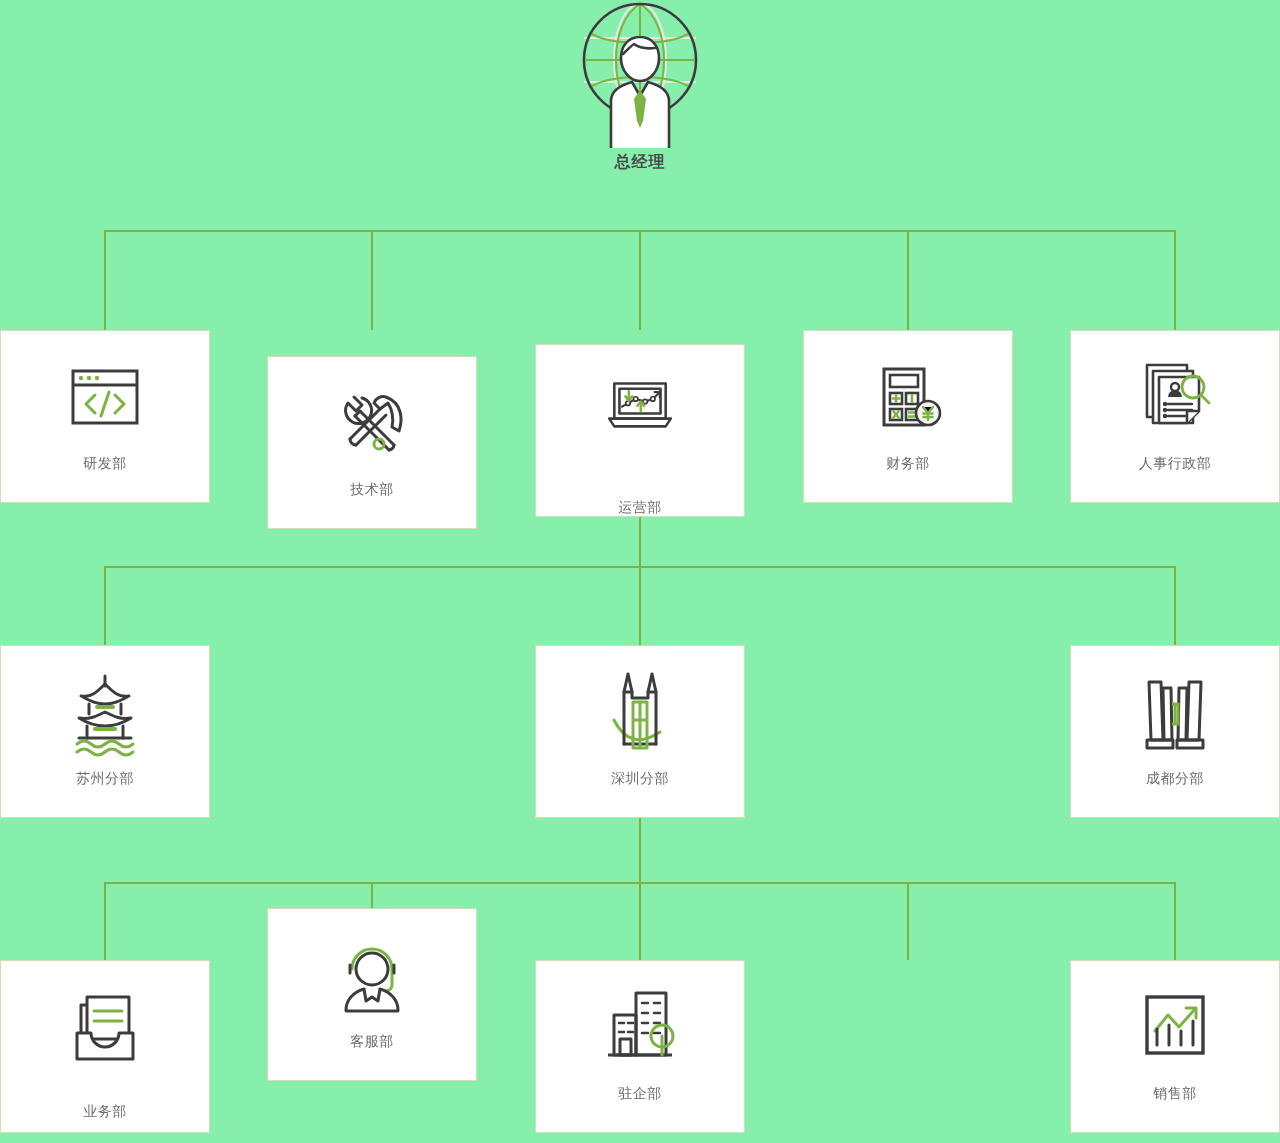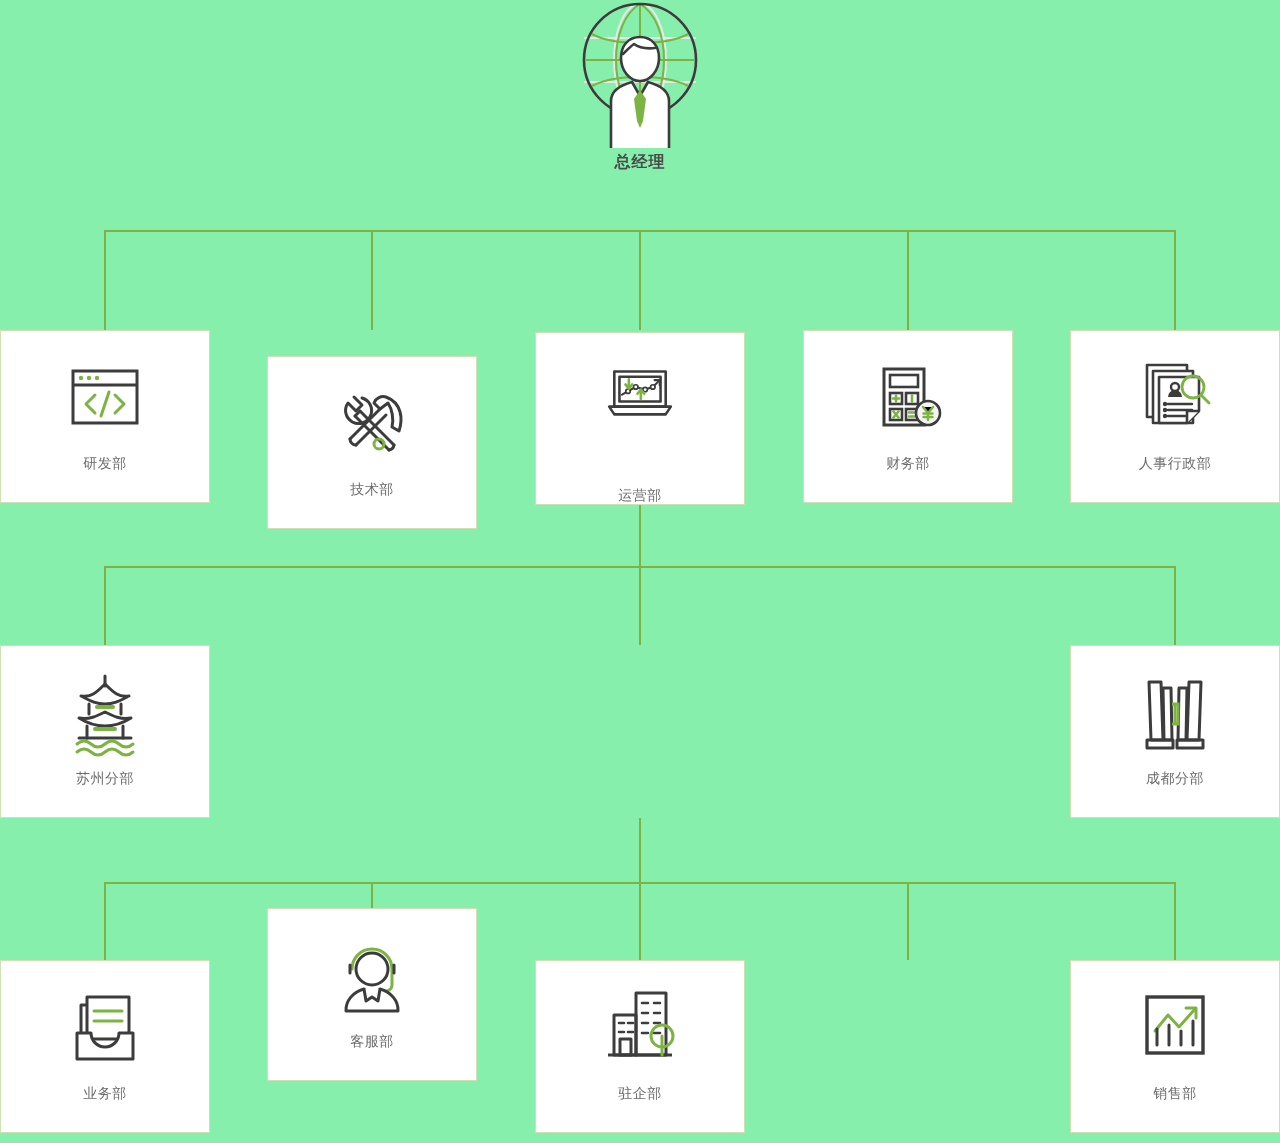--- a/index.html
+++ b/index.html
@@ -169,21 +169,21 @@
         <path d="M62 22 a 10 10 0 0 0 -12 6 l 6 6 l 8 -6 c 4 6 6 16 4 24 l 7 4 c 4 -12 3 -28 -13 -34 z"></path>
         <path d="M56 34 L26 64"></path>
         <path d="M62 40 L32 70"></path>
         <path d="M26 64 a 6 6 0 0 0 6 6"></path>
       </g>
       <circle cx="55" cy="69" r="5" fill="none" class="gr" stroke-width="3"></circle>
     </svg>
     <div class="node-label">技术部</div>
   </div>
 
-  <div class="node" style="left:535px; top:332px;gap:44px;">
+  <div class="node" style="left:535px; top:344px;gap:44px;">
     <svg class="node-icon" viewBox="0 0 96 96">
       <g fill="none" class="dk" stroke-width="3" stroke-linejoin="round">
         <rect x="18" y="24" width="60" height="41"></rect>
         <rect x="24" y="30" width="48" height="29"></rect>
         <path d="M12 65 H84 L78 74 H18 Z"></path>
       </g>
       <g fill="none" class="dk" stroke-width="2.4" stroke-linecap="round" stroke-linejoin="round">
         <path d="M27 51 L34 47 L43 42 L54 45 L63 42 L71 34"></path>
         <path d="M65 34 H71 V40"></path>
       </g>
@@ -267,40 +267,57 @@
         <path d="M38 65 H58"></path>
       </g>
       <g fill="none" class="gr" stroke-width="3" stroke-linecap="round">
         <path d="M20 80 q 7 -6 14 0 q 7 6 14 0 q 7 -6 14 0 q 7 6 14 0"></path>
         <path d="M20 88 q 7 -6 14 0 q 7 6 14 0 q 7 -6 14 0 q 7 6 14 0"></path>
       </g>
     </svg>
     <div class="node-label">苏州分部</div>
   </div>
 
+  <div class="node" style="left:535px; top:645px;">
+    <svg class="node-icon" viewBox="0 0 96 96">
+      <path d="M22 56 q 16 32 46 12" fill="none" class="gr" stroke-width="3" stroke-linecap="round"></path>
+      <g fill="none" class="dk" stroke-width="3" stroke-linejoin="round" stroke-linecap="round">
+        <path d="M36 10 L32 28 V80 M36 10 L40 28"></path>
+        <path d="M60 10 L56 28 M60 10 L64 28 V80"></path>
+        <path d="M32 28 H40 V34 H56 V28 H64"></path>
+        <path d="M32 80 H64"></path>
+      </g>
+      <g fill="none" class="gr" stroke-width="3" stroke-linejoin="round">
+        <rect x="41" y="38" width="14" height="46"></rect>
+        <path d="M48 38 V84"></path>
+        <path d="M41 56 H55"></path>
+      </g>
+    </svg>
+    <div class="node-label">深圳分部</div>
+  </div>
 
   <div class="node" style="left:1070px; top:645px;">
     <svg class="node-icon" viewBox="0 0 96 96">
       <g fill="none" class="dk" stroke-width="3" stroke-linejoin="round">
         <path d="M22 18 H34 L36 76 H24 Z"></path>
         <path d="M62 18 H74 L72 76 H60 Z"></path>
         <path d="M36 24 H44 L45 76 H37 Z"></path>
         <path d="M52 24 H60 L59 76 H51 Z"></path>
         <rect x="20" y="76" width="26" height="8"></rect>
         <rect x="50" y="76" width="26" height="8"></rect>
       </g>
       <g fill="none" class="gr" stroke-width="3">
         <path d="M45 40 H51 V60 H45"></path>
         <path d="M48 40 V60"></path>
       </g>
     </svg>
     <div class="node-label">成都分部</div>
   </div>
 
-  <div class="node" style="left:0px; top:960px;">
+  <div class="node" style="left:0px; top:960px;gap:18px;">
     <svg class="node-icon" viewBox="0 0 96 96">
       <g fill="#ffffff" class="dk" stroke-width="3" stroke-linejoin="round">
         <rect x="24" y="26" width="16" height="32"></rect>
         <rect x="30" y="18" width="42" height="42"></rect>
         <path d="M20 54 H34 a 14 14 0 0 0 28 0 H76 V80 H20 Z"></path>
       </g>
       <g class="gr" stroke-width="3" stroke-linecap="round">
         <path d="M37 32 H65"></path>
         <path d="M37 42 H65"></path>
       </g>

